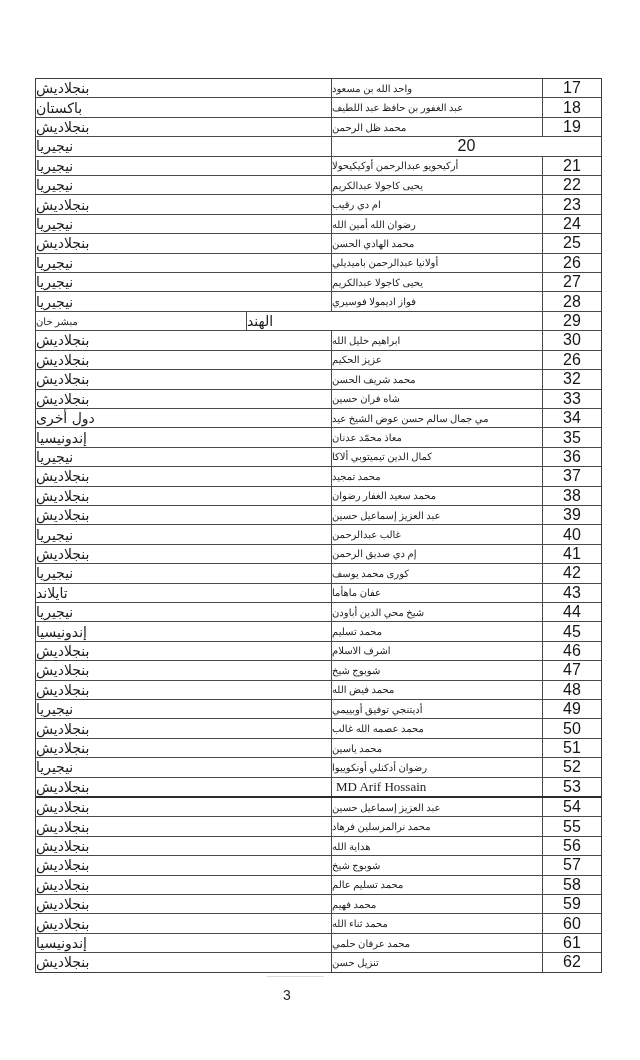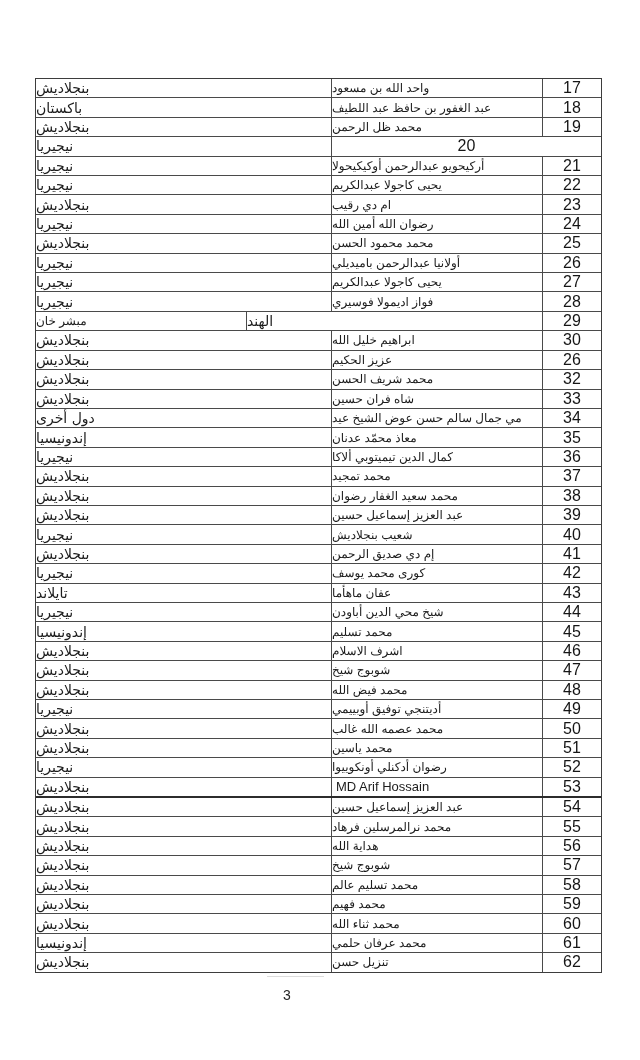--- a/index.html
+++ b/index.html
@@ -49,27 +49,27 @@
     padding-right: 30px;
     font-family: "DejaVu Sans", sans-serif;
     font-size: 14px;
     text-align: center;
   }
   .cell.name {
     width: 211px;
     border-right: 1px solid #4a4a4a;
     justify-content: flex-end;
     padding-right: 4px;
-    font-family: Liberation Sans, sans-serif;
-    font-size: 12px;
+    font-family: Liberation Serif, serif;
+    font-size: 10px;
   }
   .cell.name.latin {
     justify-content: flex-start;
     padding-left: 4px;
-    font-family: Liberation Sans, sans-serif;
+    font-family: Liberation Serif, serif;
     font-size: 13px;
     direction: ltr;
   }
   .cell.serial {
     flex: 1 1 0;
     justify-content: center;
     font-family: "Liberation Sans", sans-serif;
     font-size: 16px;
     color: #161616;
   }
@@ -140,21 +140,21 @@
   </div>
 
   <div class="row">
     <div class="cell country" dir="rtl">نيجيريا</div>
     <div class="cell name" dir="rtl">رضوان الله أمين الله</div>
     <div class="cell serial">24</div>
   </div>
 
   <div class="row">
     <div class="cell country" dir="rtl">بنجلاديش</div>
-    <div class="cell name" dir="rtl">محمد محمود الحسن</div>
+    <div class="cell name" dir="rtl">محمد الهادي الحسن</div>
     <div class="cell serial">25</div>
   </div>
 
   <div class="row">
     <div class="cell country" dir="rtl">نيجيريا</div>
     <div class="cell name" dir="rtl">أولانيا عبدالرحمن باميديلي</div>
     <div class="cell serial">26</div>
   </div>
 
   <div class="row">
@@ -230,21 +230,21 @@
   </div>
 
   <div class="row">
     <div class="cell country" dir="rtl">بنجلاديش</div>
     <div class="cell name" dir="rtl">عبد العزيز إسماعيل حسين</div>
     <div class="cell serial">39</div>
   </div>
 
   <div class="row">
     <div class="cell country" dir="rtl">نيجيريا</div>
-    <div class="cell name" dir="rtl">شعيب بنجلاديش</div>
+    <div class="cell name" dir="rtl">غالب عبدالرحمن</div>
     <div class="cell serial">40</div>
   </div>
 
   <div class="row">
     <div class="cell country" dir="rtl">بنجلاديش</div>
     <div class="cell name" dir="rtl">إم دي صديق الرحمن</div>
     <div class="cell serial">41</div>
   </div>
 
   <div class="row">

